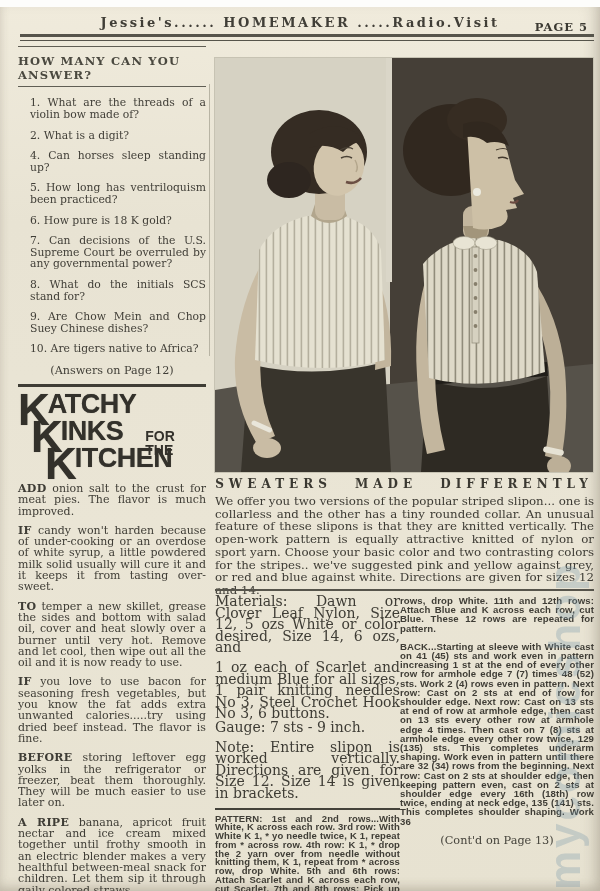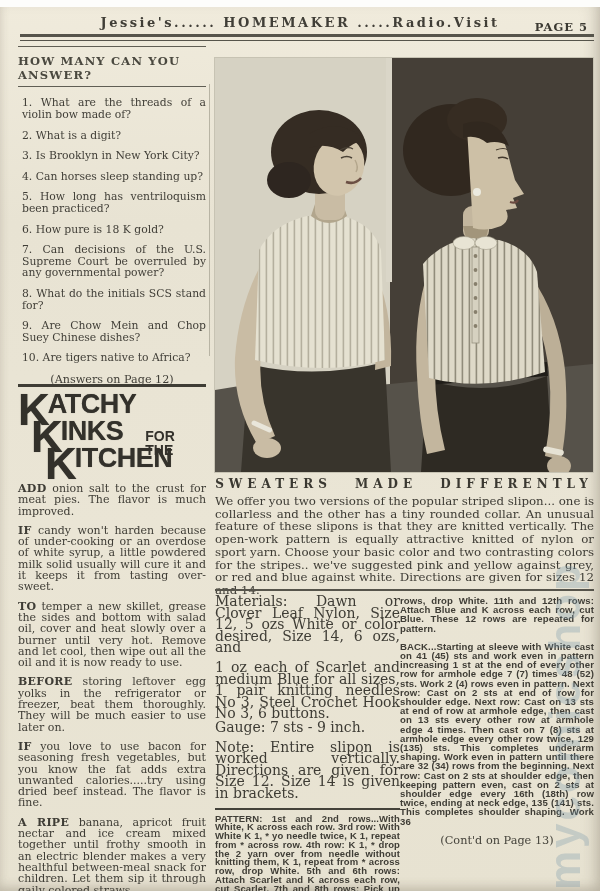--- a/index.html
+++ b/index.html
@@ -14,21 +14,21 @@
   .hdr-page{position:absolute;right:12px;top:20px;font-size:11.5px;font-weight:bold;
             letter-spacing:1px;color:#3c3a33;}
   .rule{background:#56544b;}
   .r-main1{position:absolute;left:20px;top:34px;width:574px;height:2.5px;}
   .r-main2{position:absolute;left:20px;top:40px;width:574px;height:1px;}
   
   .quiz{position:absolute;left:18px;top:46px;width:188px;}
   .r-thin{height:1.2px;background:#605e54;}
   .quiz h2{margin:7px 0 4px 0;font-size:11.5px;font-weight:bold;letter-spacing:1.2px;
            color:#4a483f;}
-  .q{margin:0 0 9px 4px;font-size:10.8px;line-height:11.6px;text-align:justify;color:#403e37;}
+  .q{margin:0 0 9px 12px;font-size:10.8px;line-height:11.6px;text-align:justify;color:#403e37;}
   .answers{margin-top:8px;text-align:center;font-size:11.2px;color:#403e37;}
   .kitchen{position:absolute;left:18px;top:384px;width:188px;}
   .r-thick{height:3px;background:#3f3d35;margin-bottom:5px;}
   .k-line{display:flex;align-items:flex-start;height:27px;position:relative;}
   .k-line.l2{margin-left:13px;}
   .k-line.l3{margin-left:27px;}
   .k-big{font-family:"Liberation Sans",sans-serif;font-weight:bold;font-size:44px;
          line-height:0.82;color:#33312b;letter-spacing:-2px;text-shadow:0 0 .7px rgba(20,20,15,.6);}
   .k-rest{font-family:"Liberation Sans",sans-serif;font-weight:bold;font-size:27px;
           line-height:25px;color:#33312b;letter-spacing:-0.5px;text-shadow:0 0 .7px rgba(20,20,15,.6);}
@@ -70,21 +70,20 @@
   <div class="hdr-page">PAGE 5</div>
   <div class="rule r-main1"></div>
   <div class="rule r-main2"></div>
 
   <div class="quiz">
     <div class="r-thin"></div>
     <h2>HOW MANY CAN YOU ANSWER?</h2>
     <div class="r-thin" style="margin-bottom:10px;"></div>
     <p class="q">1.  What are the threads of a violin bow made of?</p>
     <p class="q">2.  What is a digit?</p>
-    <p class="q">3.  Is Brooklyn in New York City?</p>
     <p class="q">4.  Can horses sleep standing up?</p>
     <p class="q">5.  How long has ventriloquism been practiced?</p>
     <p class="q">6.  How pure is 18 K gold?</p>
     <p class="q">7.  Can decisions of the U.S. Supreme Court be overruled by any governmental power?</p>
     <p class="q">8.  What do the initials SCS stand for?</p>
     <p class="q">9.  Are Chow Mein and Chop Suey Chinese dishes?</p>
     <p class="q">10.  Are tigers native to Africa?</p>
     <div class="answers">(Answers on Page 12)</div>
   </div>
 
@@ -102,22 +101,22 @@
       </div>
       <div class="k-line l3">
         <span class="k-big">K</span>
           <span class="k-rest">ITCHEN</span>
       </div>
     </div>
     <div class="tips">
       <p class="tip"><b>ADD</b> <span>onion salt to the crust for meat pies. The flavor is much improved.</span></p>
       <p class="tip"><b>IF</b> <span>candy won't harden because of under-cooking or an overdose of white syrup, a little powdered milk solid usually will cure it and it keeps it from tasting over-sweet.</span></p>
       <p class="tip"><b>TO</b> <span>temper a new skillet, grease the sides and bottom with salad oil, cover and heat slowly over a burner until very hot. Remove and let cool, then wipe out all the oil and it is now ready to use.</span></p>
+      <p class="tip"><b>IF</b> <span>you love to use bacon for seasoning fresh vegetables, but you know the fat adds extra unwanted calories.....try using dried beef instead. The flavor is fine.</span></p>
       <p class="tip"><b>BEFORE</b> <span>storing leftover egg yolks in the refrigerator or freezer, beat them thoroughly. They will be much easier to use later on.</span></p>
-      <p class="tip"><b>IF</b> <span>you love to use bacon for seasoning fresh vegetables, but you know the fat adds extra unwanted calories.....try using dried beef instead. The flavor is fine.</span></p>
       <p class="tip"><b>A RIPE</b> <span>banana, apricot fruit nectar and ice cream mixed together until frothy smooth in an electric blender makes a very healthful between-meal snack for children. Let them sip it through gaily colored straws.</span></p>
     </div>
   </div>
 
   <div class="v-div"></div>
 
   <div class="photo">
     <svg width="378" height="414" viewBox="0 0 378 414" xmlns="http://www.w3.org/2000/svg">
       <defs>
         <pattern id="stL" width="7" height="10" patternUnits="userSpaceOnUse">

